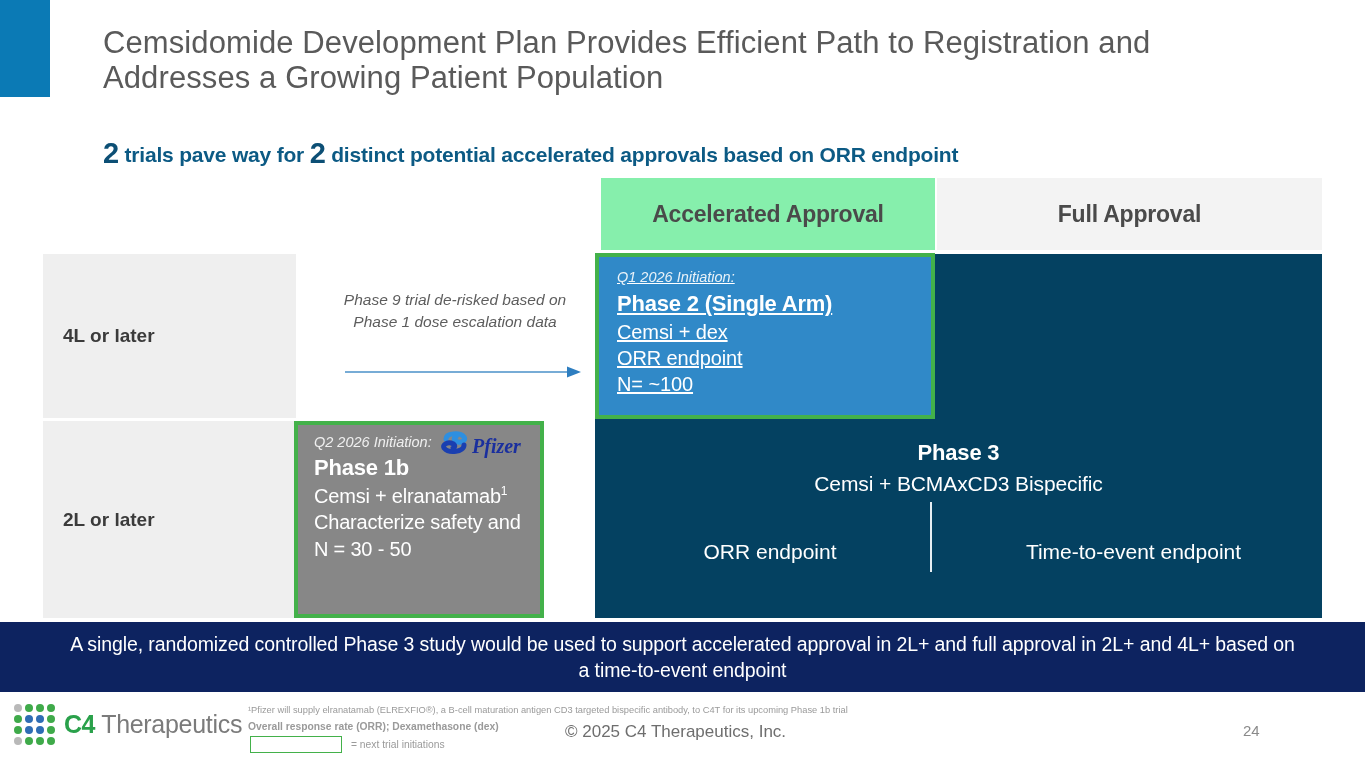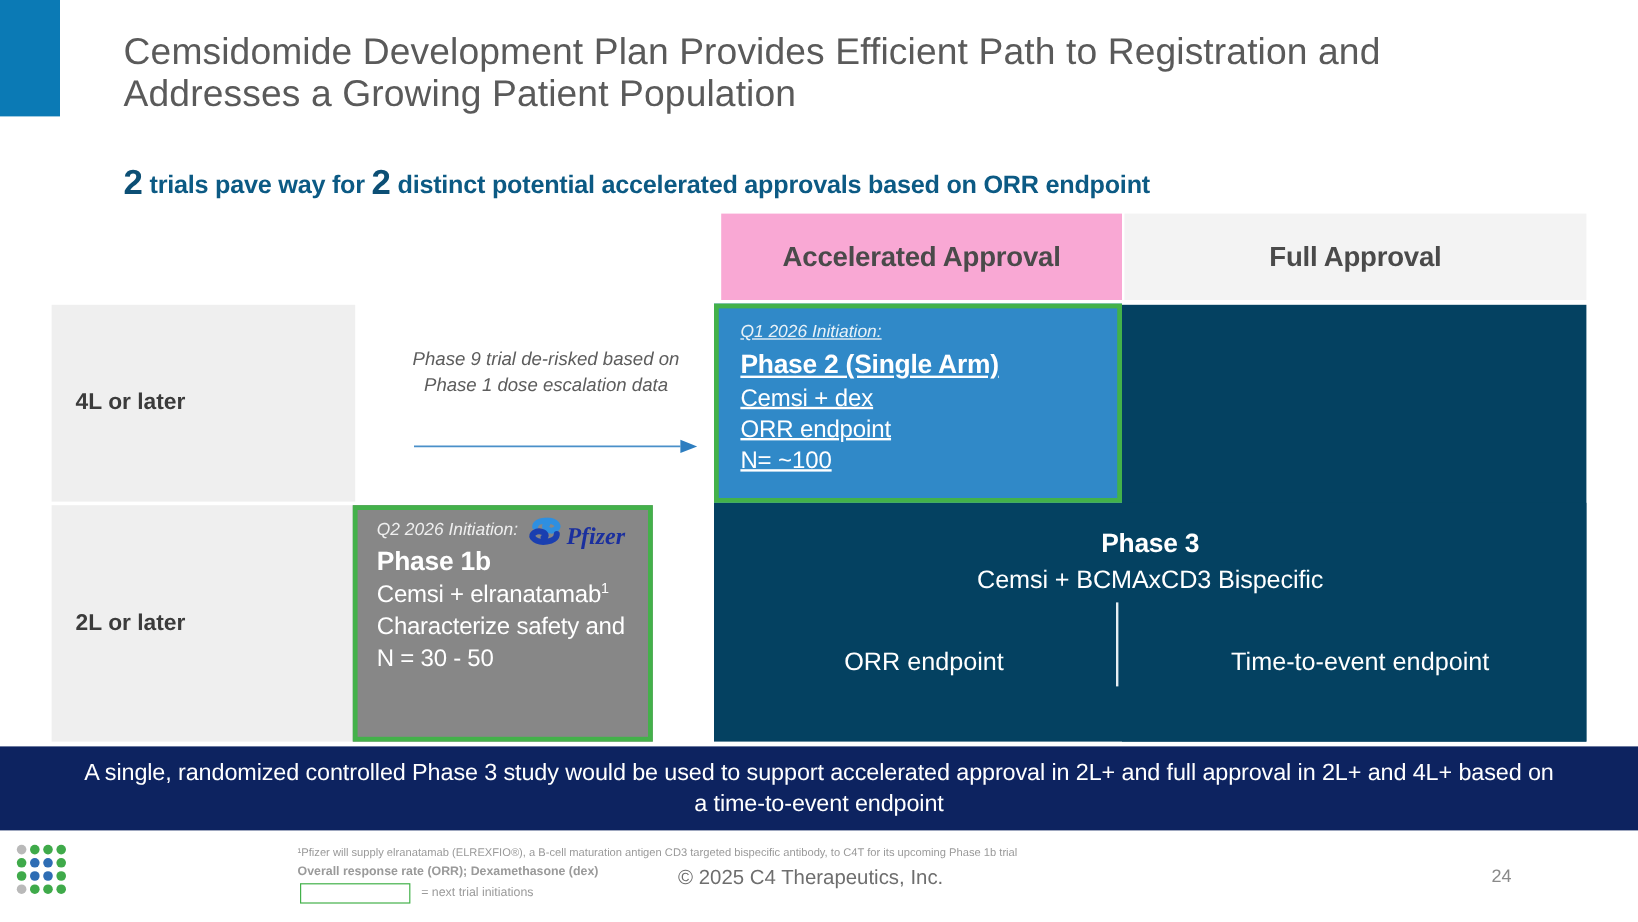--- a/index.html
+++ b/index.html
@@ -20,21 +20,21 @@
     letter-spacing:.1px;
   }
   .subtitle{
     position:absolute;left:103px;top:137px;width:1200px;
     font-size:21px;font-weight:700;color:#0c5a84;letter-spacing:-.2px;
   }
   .subtitle .big{font-size:29px;font-weight:700;color:#0c4f75;vertical-align:-1px;}
 
   
   .hdr{
-    position:absolute;top:178px;height:72px;background:#f9a8d4;
+    position:absolute;top:178px;height:72px;background:#86efac;
     display:flex;align-items:center;justify-content:center;
     font-size:23px;font-weight:700;color:#4a4a4a;letter-spacing:-.2px;
   }
   .hdr-accel{left:601px;width:334px;}
   .hdr-full{left:937px;width:385px;background:#f3f3f3;}
 
   
   .rowlabel{
     position:absolute;left:43px;width:253px;background:#efefef;
     display:flex;align-items:center;
@@ -193,20 +193,23 @@
         <span class="dot" style="background:#3faa4a"></span>
       <span class="dot" style="background:#3faa4a"></span>
         <span class="dot" style="background:#2e6db4"></span>
         <span class="dot" style="background:#2e6db4"></span>
         <span class="dot" style="background:#3faa4a"></span>
       <span class="dot" style="background:#b9b9b9"></span>
         <span class="dot" style="background:#3faa4a"></span>
         <span class="dot" style="background:#3faa4a"></span>
         <span class="dot" style="background:#3faa4a"></span>
     </div>
+    <div class="c4text">
+      <span class="c4-c4">C4</span><span class="c4-ther"> Therapeutics</span>
+    </div>
   </div>
 
   <div class="fn1">¹Pfizer will supply elranatamab (ELREXFIO®), a B-cell maturation antigen CD3 targeted bispecific antibody, to C4T for its upcoming Phase 1b trial</div>
   <div class="fn2">Overall response rate (ORR); Dexamethasone (dex)</div>
 
   <div class="legend">
     <div class="legend-box"></div>
     <div class="legend-txt">= next trial initiations</div>
   </div>
 

